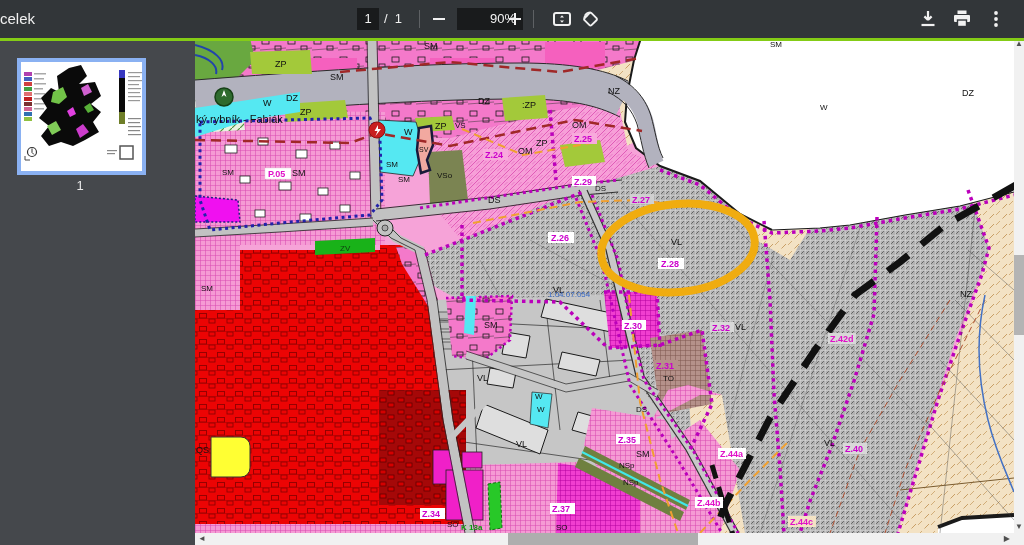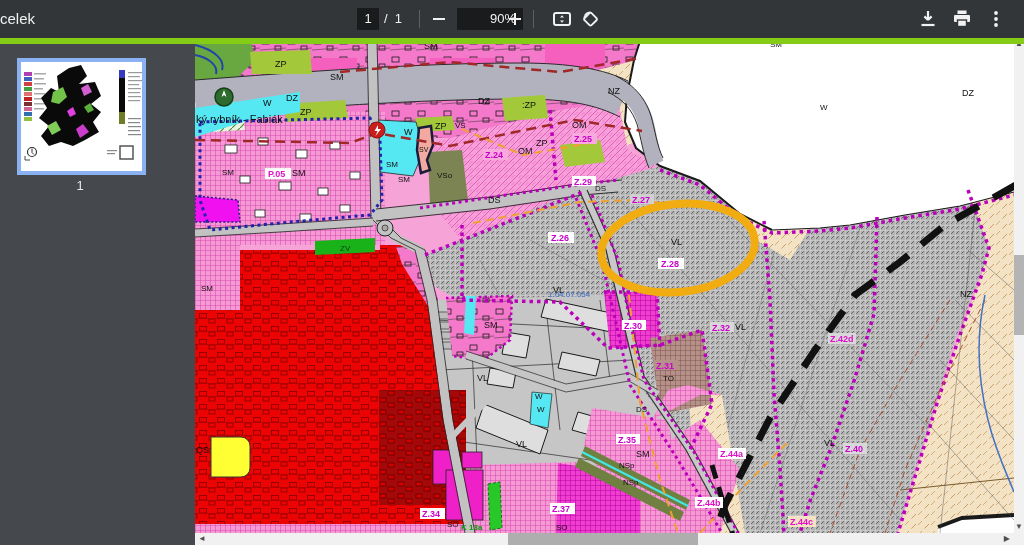--- a/index.html
+++ b/index.html
@@ -1,19 +1,19 @@
 <!DOCTYPE html>
 <html><head>
 <meta charset="utf-8">
 <style>
   html,body{margin:0;padding:0;width:1024px;height:545px;overflow:hidden;
     font-family:"Liberation Sans",sans-serif;}
   #stage{position:relative;width:1024px;height:545px;background:#45484c;overflow:hidden;}
   #toolbar{position:absolute;left:0;top:0;width:1024px;height:38px;background:#323639;
-    border-bottom:6px solid #84cc16;z-index:30;}
+    border-bottom:3px solid #84cc16;z-index:30;}
   .tb-txt{position:absolute;color:#f1f1f1;font-size:15px;top:10px;}
   #sidebar{position:absolute;left:0;top:38px;width:195px;height:507px;background:#45484c;z-index:10;}
   #thumbbox{position:absolute;left:17px;top:20px;width:129px;height:117px;background:#8ab1f2;}
   #thumbpage{position:absolute;left:4px;top:4px;right:4px;bottom:4px;background:#fff;}
   #pagenum{position:absolute;left:0px;top:140px;width:160px;text-align:center;color:#e8e8e8;font-size:13px;}
   #remax{position:absolute;left:2px;top:40px;z-index:20;}
   #mapwrap{position:absolute;left:195px;top:38px;width:819px;height:495px;z-index:5;}
   
   #hscroll{position:absolute;left:195px;top:533px;width:829px;height:12px;background:#f1f1f1;z-index:25;}
   #hthumb{position:absolute;left:313px;top:0;width:190px;height:12px;background:#aeaeae;}

